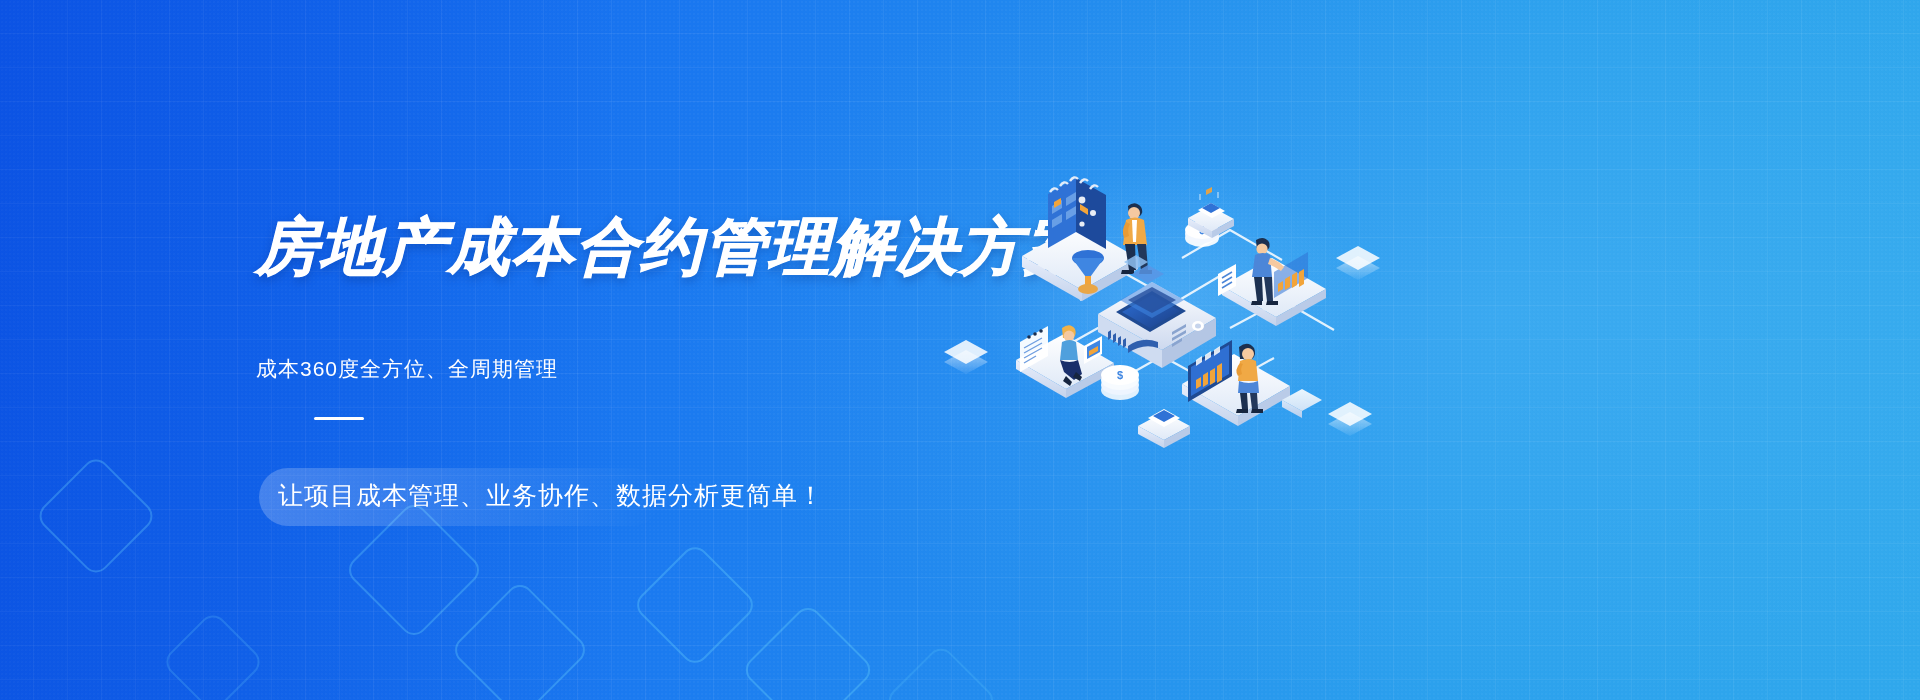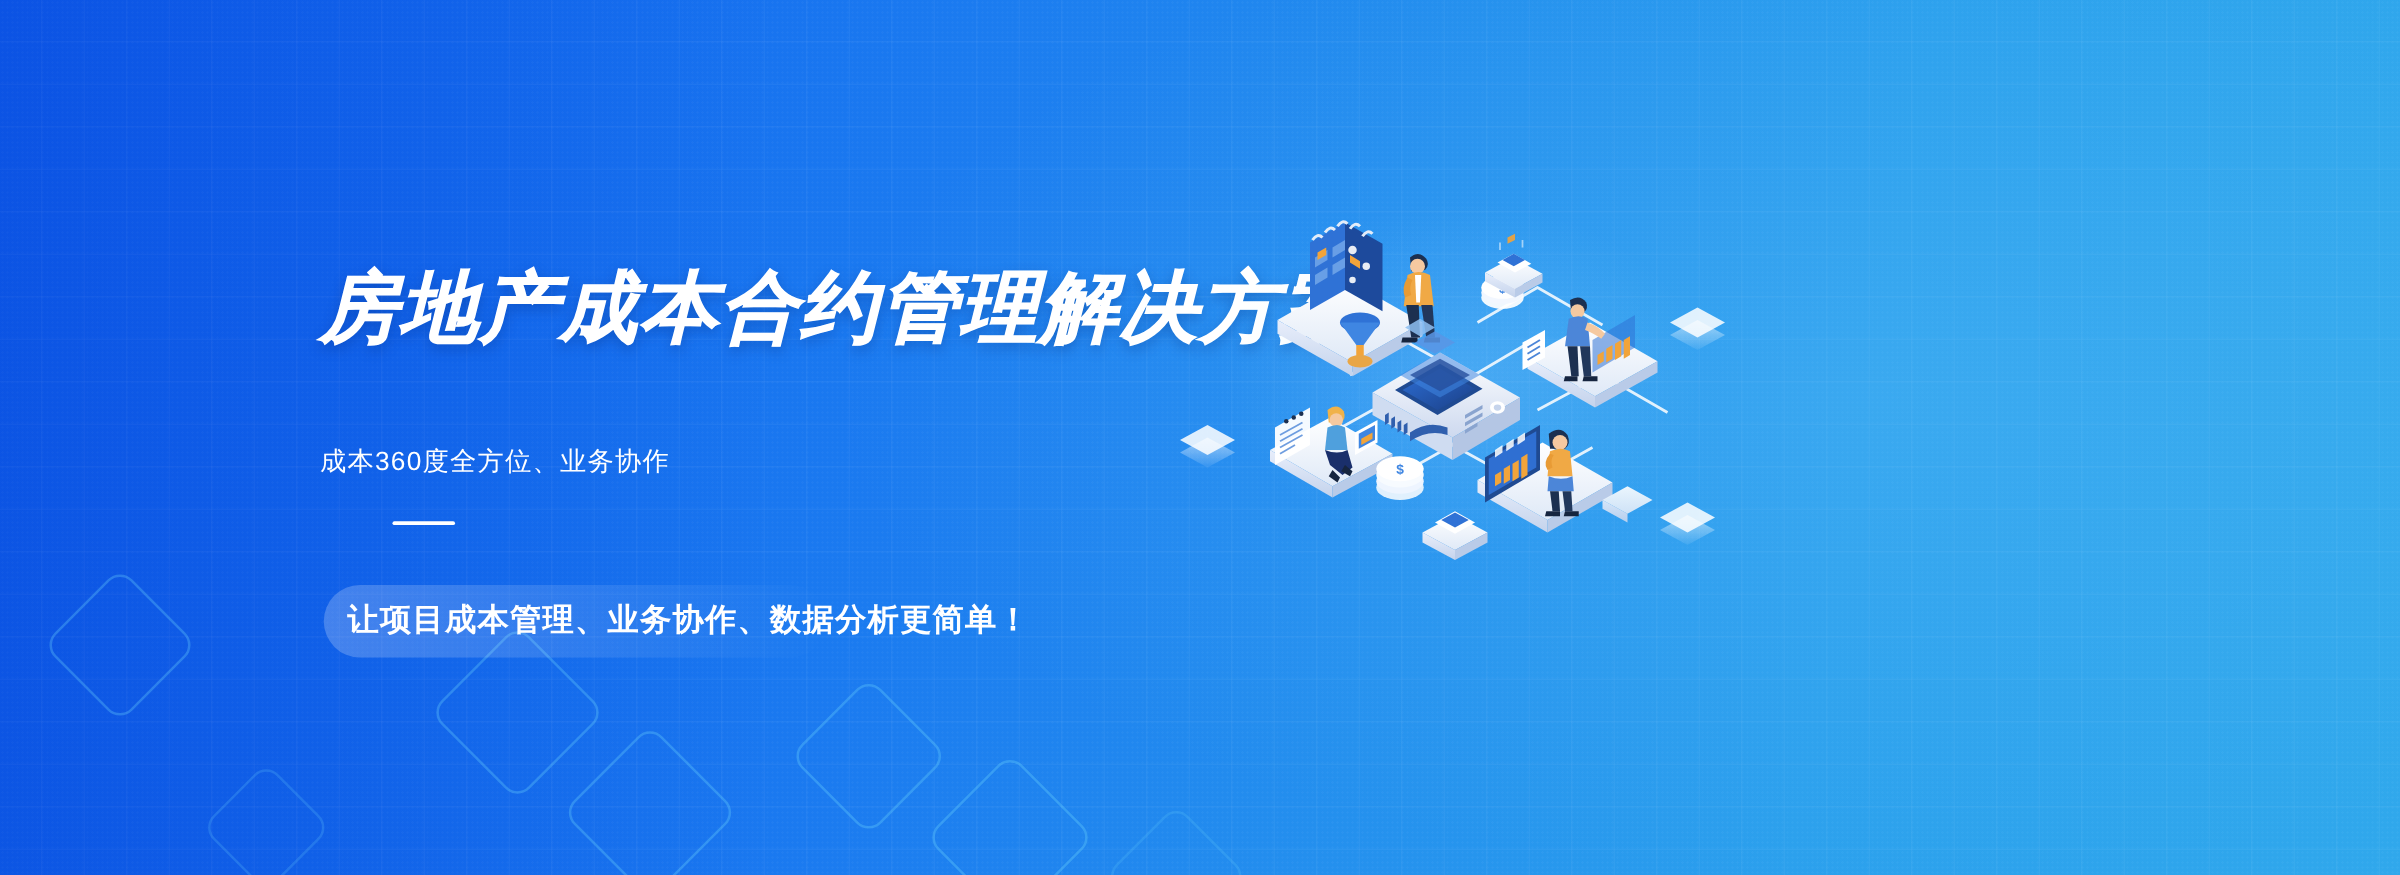--- a/index.html
+++ b/index.html
@@ -69,21 +69,21 @@
   }
   .tagwrap{position:absolute;left:0;top:462px;height:70px;}
   .pill{
     position:absolute;left:3px;top:6px;width:402px;height:58px;
     border-radius:29px;
     background:linear-gradient(to right, rgba(255,255,255,.22), rgba(255,255,255,0));
   }
   .tagline{
     position:absolute;left:22px;top:17px;
     font-size:25px;color:#ffffff;letter-spacing:1px;
-    white-space:nowrap;font-weight:700;
+    white-space:nowrap;font-weight:400;
   }
   
   .art{position:absolute;left:930px;top:150px;width:470px;height:300px;}
   .art svg{display:block;}
   .art-glow{
     position:absolute;left:960px;top:150px;width:420px;height:300px;
     background:radial-gradient(ellipse at 50% 50%, rgba(160,225,255,.22), rgba(160,225,255,0) 65%);
     pointer-events:none;
   }
 </style>
@@ -100,21 +100,21 @@
   <div class="diamond d1"></div>
   <div class="diamond d6"></div>
   <div class="diamond d2"></div>
   <div class="diamond d3"></div>
   <div class="diamond d4"></div>
   <div class="diamond d5"></div>
   <div class="diamond d7"></div>
 
   <div class="content">
     <div class="headline">房地产成本合约管理解决方案</div>
-    <div class="subhead">成本360度全方位、业务协作</div>
+    <div class="subhead">成本360度全方位、全周期管理</div>
     <div class="rule"></div>
     <div class="tagwrap">
       <div class="pill"></div>
       <div class="tagline">让项目成本管理、业务协作、数据分析更简单！</div>
     </div>
   </div>
 
   <div class="art-glow"></div>
   <div class="art">
     <svg width="470" height="300" viewBox="0 0 470 300" xmlns="http://www.w3.org/2000/svg">

